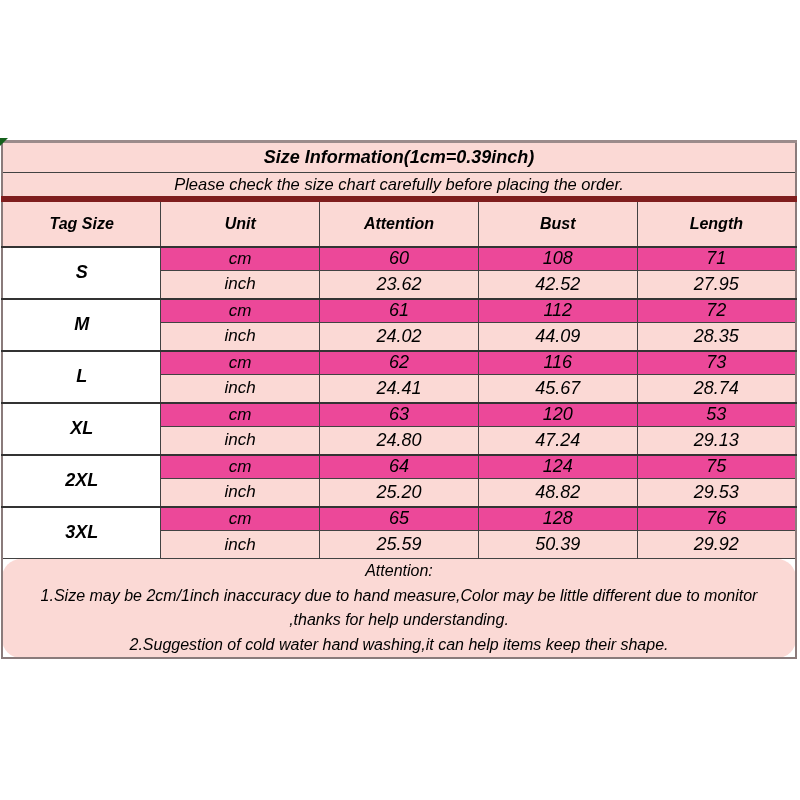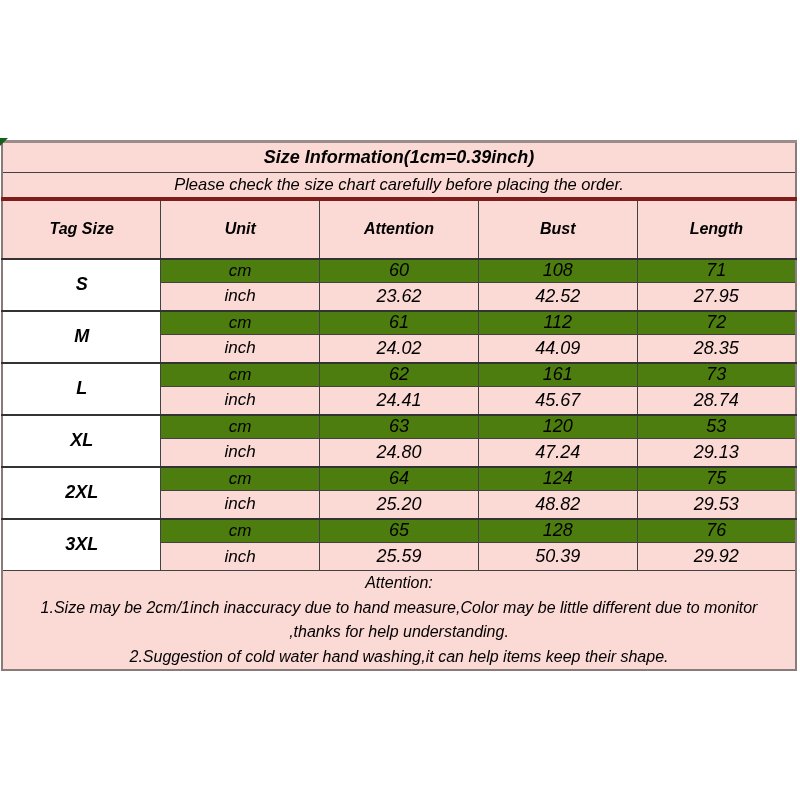--- a/index.html
+++ b/index.html
@@ -48,44 +48,45 @@
   }
   .subbanner-cell {
     background: #fbd9d5;
     height: 26px;
     font-size: 16.5px;
     font-weight: normal;
     margin-left: 12px;
   }
   .header-row th {
     background: #fbd9d5;
-    height: 60px;
+    height: 48px;
     font-size: 16px;
     font-weight: bold;
-    border-top: 4px solid #7f1d1d;
+    border-top: 6px solid #7f1d1d;
     border-bottom: 2px solid #333333;
   }
-  .cm-row td { background: #4d7c0f; height: 24px; }
+  .cm-row td { background: #ec4899; height: 24px; }
   .inch-row td { background: #fbd9d5; height: 28px; }
   .group-start td { border-top: 2px solid #333333; }
   .size-label {
     background: #ffffff !important;
     font-size: 18px;
     font-weight: bold;
   }
   .unit-cell { font-size: 17px; }
   .num-cell { font-size: 18px; }
   .attention-cell {
     border-top: 2px solid #333333;
     background: #fbd9d5;
     text-align: left;
     padding: 9px 5px 7px 5px;
     font-size: 16px;
     line-height: 24.5px;
     font-weight: normal;
+    border-radius: 19px;
   }
 </style>
 </head>
 <body>
 
 <div class="green-corner"></div>
 
 <div class="chart-wrap">
   <table class="size-table">
     <colgroup>
@@ -138,21 +139,21 @@
       <td class="unit-cell">inch</td>
       <td class="num-cell">24.02</td>
       <td class="num-cell">44.09</td>
       <td class="num-cell">28.35</td>
     </tr>
 
     <tr class="cm-row group-start">
       <td rowspan="2" class="size-label">L</td>
       <td class="unit-cell">cm</td>
       <td class="num-cell">62</td>
-      <td class="num-cell">161</td>
+      <td class="num-cell">116</td>
       <td class="num-cell">73</td>
     </tr>
     <tr class="inch-row">
       <td class="unit-cell">inch</td>
       <td class="num-cell">24.41</td>
       <td class="num-cell">45.67</td>
       <td class="num-cell">28.74</td>
     </tr>
 
     <tr class="cm-row group-start">

